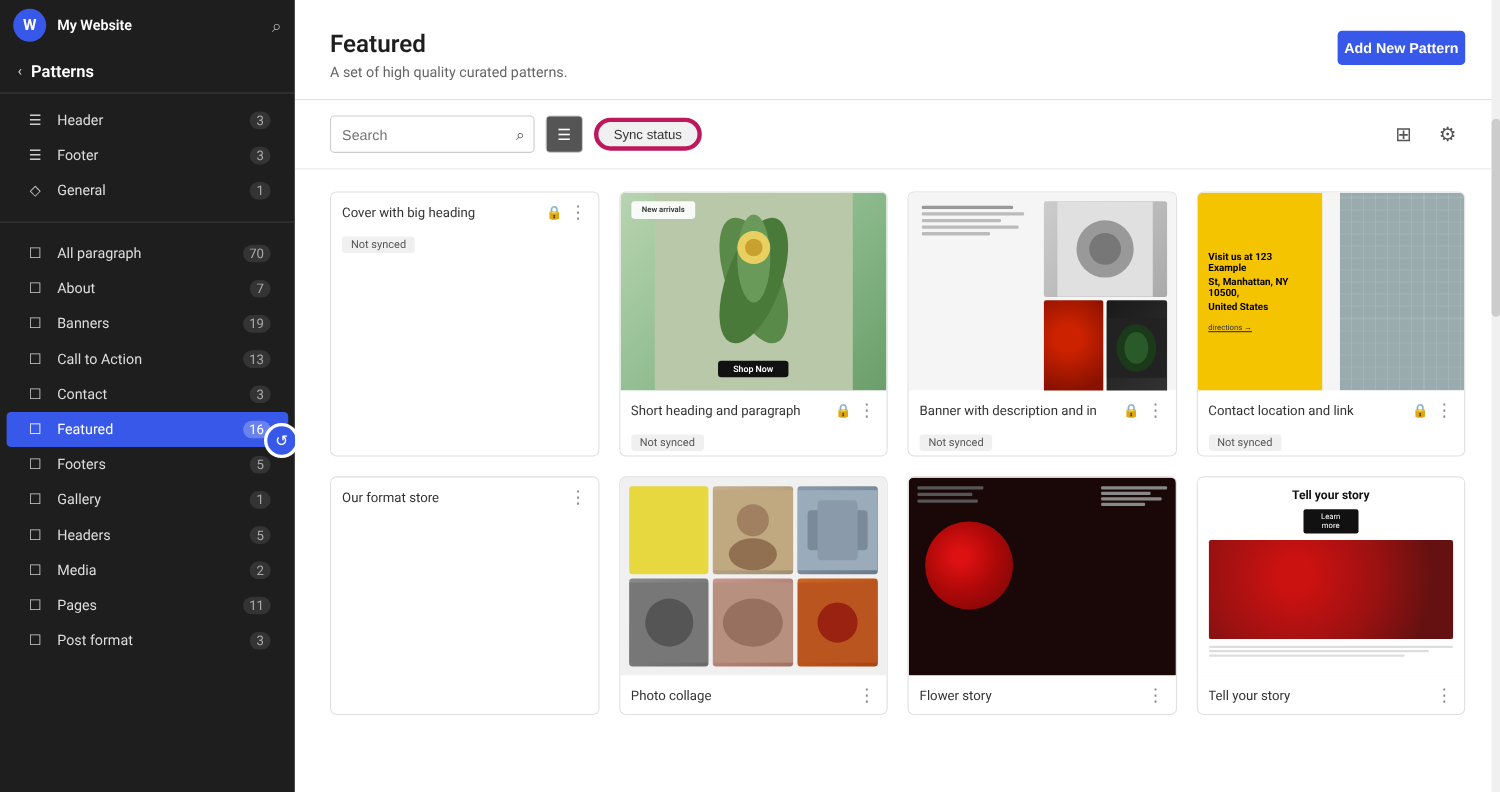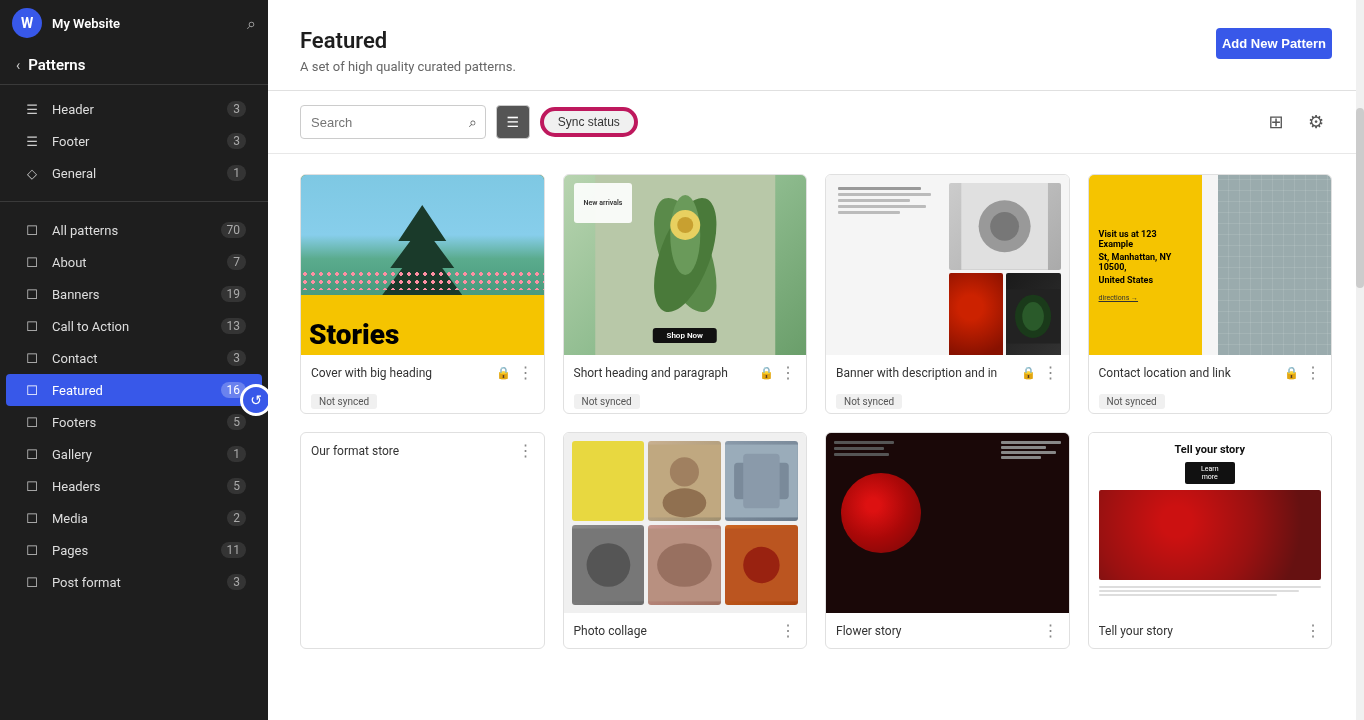--- a/index.html
+++ b/index.html
@@ -392,21 +392,21 @@
       align-items: center;
       justify-content: center;
     }
 
     .new-arrivals-badge {
       position: absolute;
       top: 10px;
       left: 50%;
       transform: translateX(-50%);
       background: rgba(255,255,255,0.9);
-      padding: 16px 10px;
+      padding: 4px 10px;
       border-radius: 3px;
       font-size: 9px;
       font-weight: 600;
       color: #333;
       white-space: nowrap;
     }
 
     .preview-contact {
       height: 100%;
       display: grid;
@@ -618,21 +618,21 @@
       <div class="nav-item">
         <span class="nav-item-icon">◇</span>
         <span class="nav-item-label">General</span>
         <span class="nav-item-count">1</span>
       </div>
     </div>
     <hr class="nav-divider">
     <div class="nav-section">
       <div class="nav-item">
         <span class="nav-item-icon">☐</span>
-        <span class="nav-item-label">All patterns</span>
+        <span class="nav-item-label">All paragraph</span>
         <span class="nav-item-count">70</span>
       </div>
       <div class="nav-item">
         <span class="nav-item-icon">☐</span>
         <span class="nav-item-label">About</span>
         <span class="nav-item-count">7</span>
       </div>
       <div class="nav-item">
         <span class="nav-item-icon">☐</span>
         <span class="nav-item-label">Banners</span>
@@ -720,33 +720,20 @@
         <span>⚙</span>
       </button>
     </div>
   </div>
 
   <div id="patterns-grid">
 
     <div class="patterns-row">
 
       <div class="pattern-card">
-        <div class="pattern-preview">
-          <div class="preview-stories">
-            <div class="preview-stories-img">
-              <div class="preview-stories-tree">
-                <div class="tree-silhouette"></div>
-                <div class="pink-flowers"></div>
-              </div>
-            </div>
-            <div class="preview-stories-text">
-              <div class="stories-big-text">Stories</div>
-            </div>
-          </div>
-        </div>
         <div class="pattern-footer">
           <span class="pattern-name">Cover with big heading</span>
           <span class="pattern-lock-icon">🔒</span>
           <span class="pattern-more-icon">⋮</span>
         </div>
         <span class="pattern-badge">Not synced</span>
       </div>
 
       <div class="pattern-card">
         <div class="pattern-preview">

